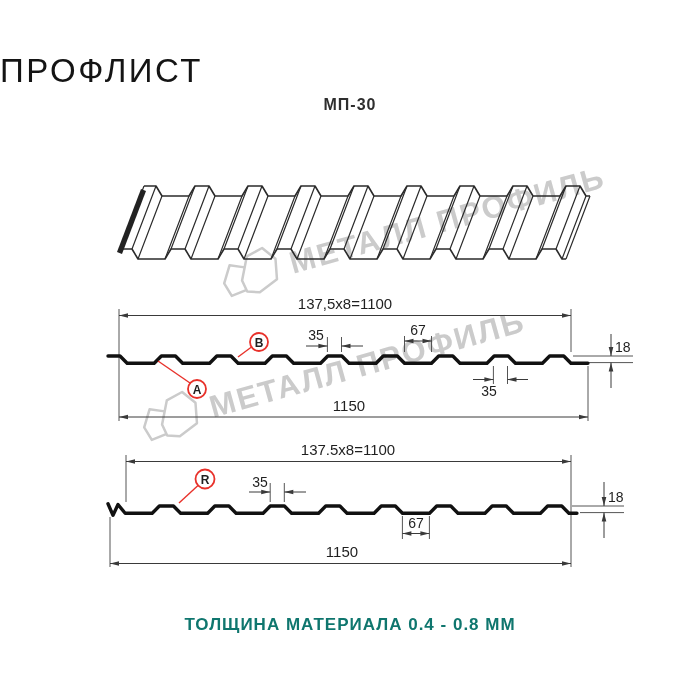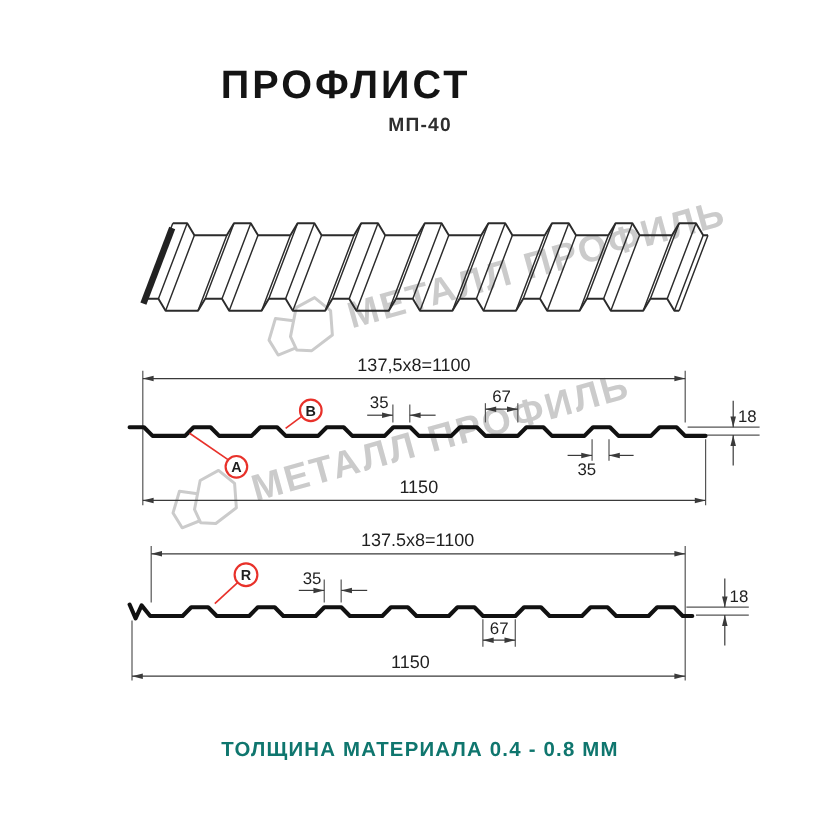--- a/index.html
+++ b/index.html
@@ -1,19 +1,19 @@
 <!DOCTYPE html>
 <html><head>
 <meta charset="utf-8">
 <style>
   html,body{margin:0;padding:0;background:#f4f4f4;}
   .page{position:relative;width:700px;height:700px;background:#ffffff;overflow:hidden;
         font-family:"Liberation Sans",sans-serif;}
-  .title{position:absolute;top:52px;left:0;width:576px;text-align:center;
-         font-size:33px;font-weight:bold;letter-spacing:2.5px;color:#141414;}
+  .title{position:absolute;top:52px;left:0;width:576px;text-align:left;
+         font-size:33px;font-weight:normal;letter-spacing:2.5px;color:#141414;}
   .subtitle{position:absolute;top:96px;left:0;width:700px;text-align:center;
             font-size:16px;font-weight:bold;letter-spacing:1px;color:#2e2e2e;}
   .footer{position:absolute;top:615px;left:0;width:700px;text-align:center;
           font-size:17px;font-weight:bold;letter-spacing:1px;color:#0f766e;}
   .wm{position:absolute;display:flex;align-items:center;gap:9px;
       transform:rotate(-15.5deg);transform-origin:0 50%;white-space:nowrap;}
   .wm .wm-text{font-size:31px;font-weight:bold;letter-spacing:2px;color:#cbcbcb;}
   .wm1{left:222px;top:258px;}
   .wm2{left:142px;top:402px;}
   svg.draw{position:absolute;left:0;top:0;}
@@ -36,21 +36,21 @@
   </div>
   <div class="wm wm2">
     <svg width="62" height="50" viewBox="0 0 62 50">
       <polygon points="2,26 12,10 26,16 24,38 6,40" fill="#ffffff" stroke="#cbcbcb" stroke-width="2.5" stroke-linejoin="round"></polygon>
       <polygon points="20,28 31,6 48,2 58,16 54,36 34,44 22,40" fill="#ffffff" stroke="#cbcbcb" stroke-width="2.5" stroke-linejoin="round"></polygon>
     </svg>
     <span class="wm-text">МЕТАЛЛ ПРОФИЛЬ</span>
   </div>
 
   <div class="title">ПРОФЛИСТ</div>
-  <div class="subtitle">МП-40</div>
+  <div class="subtitle">МП-30</div>
 
   <svg class="draw" width="700" height="700" viewBox="0 0 700 700">
 
     <g stroke="#2b2b2b" fill="none" stroke-width="1.3" stroke-linejoin="round">
       <path id="conn3d" stroke-width="1.2" d="M120,249 L144,186 M132,249 L156,186 M138,259 L162,196 M165,259 L189,196 M171,249 L195,186 M185,249 L209,186 M191,259 L215,196 M218,259 L242,196 M224,249 L248,186 M238,249 L262,186 M244,259 L268,196 M271,259 L295,196 M277,249 L301,186 M291,249 L315,186 M297,259 L321,196 M324,259 L348,196 M330,249 L354,186 M344,249 L368,186 M350,259 L374,196 M377,259 L401,196 M383,249 L407,186 M397,249 L421,186 M403,259 L427,196 M430,259 L454,196 M436,249 L460,186 M450,249 L474,186 M456,259 L480,196 M483,259 L507,196 M489,249 L513,186 M503,249 L527,186 M509,259 L533,196 M536,259 L560,196 M542,249 L566,186 M556,249 L580,186 M562,259 L586,196 M566,259 L590,196"></path>
       <path id="near3d" stroke-width="1.6" d="M120,249 L132,249 L138,259 L165,259 L171,249 L185,249 L191,259 L218,259 L224,249 L238,249 L244,259 L271,259 L277,249 L291,249 L297,259 L324,259 L330,249 L344,249 L350,259 L377,259 L383,249 L397,249 L403,259 L430,259 L436,249 L450,249 L456,259 L483,259 L489,249 L503,249 L509,259 L536,259 L542,249 L556,249 L562,259 L566,259"></path>
       <path id="far3d" stroke-width="1.6" d="M144,186 L156,186 L162,196 L189,196 L195,186 L209,186 L215,196 L242,196 L248,186 L262,186 L268,196 L295,196 L301,186 L315,186 L321,196 L348,196 L354,186 L368,186 L374,196 L401,196 L407,186 L421,186 L427,196 L454,196 L460,186 L474,186 L480,196 L507,196 L513,186 L527,186 L533,196 L560,196 L566,186 L580,186 L586,196 L590,196"></path>
       <polygon points="117,252 141,189 146,191 122,254" fill="#222222" stroke="none"></polygon>
     </g>
 

